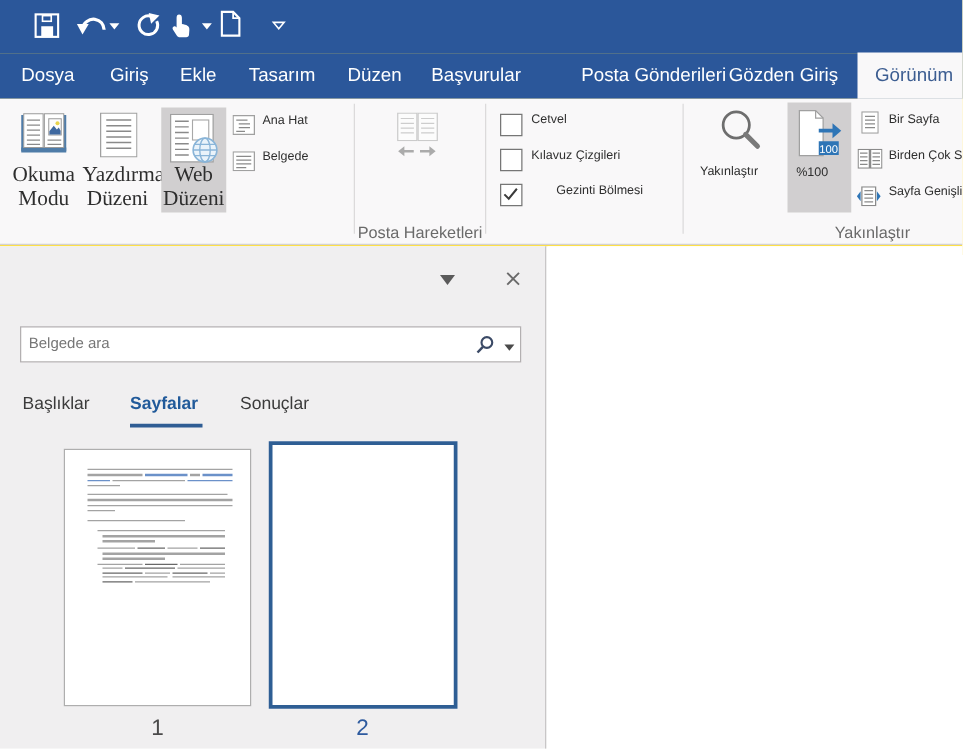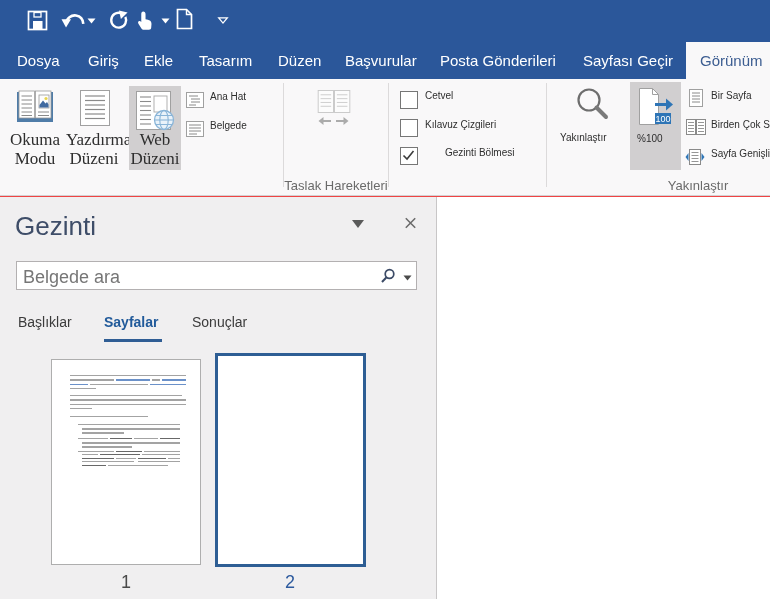--- a/index.html
+++ b/index.html
@@ -1,17 +1,17 @@
 <!DOCTYPE html>
 <html><head>
 <meta charset="utf-8">
 <style>
 * { margin:0; padding:0; box-sizing:border-box; }
 html,body { width:770px; height:599px; overflow:hidden; font-family:"Liberation Sans", sans-serif; }
-#app { position:relative; width:770px; height:464px; background:#ef4444; }
+#app { position:relative; width:770px; height:464px; background:#fde047; }
 .abs { position:absolute; }
 
 
 #titlebar { left:0; top:0; width:770px; height:43px; background:#2b579a; }
 #tabrow { left:0; top:43px; width:770px; height:36px; background:#2b579a; }
 .tab { position:absolute; top:0; height:36px; line-height:36px; color:#fff; font-size:15px; white-space:nowrap; }
 #activetab { position:absolute; left:686px; top:-1px; width:84px; height:37px; background:#f9f8f9; }
 #activetab span { position:absolute; left:14px; top:1px; height:36px; line-height:36px; color:#3c5d91; font-size:15px; }
 
 
@@ -21,21 +21,21 @@
 .bigbtn { position:absolute; top:5px; width:56px; height:86px; text-align:center; }
 .bigbtn .cap { position:absolute; top:46px; left:0; right:0; font-size:17px; line-height:19px; color:#2e2e2e;font-family:Liberation Serif, serif; }
 .smalllbl { position:absolute; font-size:10px; color:#2e2e2e; white-space:nowrap; }
 .cb { position:absolute; width:18px; height:18px; background:#fff; border:1px solid #767676; }
 
 
 #main { left:0; top:197px; width:770px; height:402px; background:#fff; }
 #pane { position:absolute; left:0; top:0; width:437px; height:402px; background:#f0eff0; border-right:1px solid #c8c6c7; }
 #panetitle { position:absolute; left:15px; top:14px; font-size:26px; color:#3e4d68; }
 #searchbox { position:absolute; left:16px; top:64px; width:401px; height:29px; background:#fff; border:1px solid #b3b0b1; }
-#searchbox span { position:absolute; left:6px; top:5px; font-size:18px; color:#767676; }
+#searchbox span { position:absolute; left:6px; top:5px; font-size:12px; color:#767676; }
 .ptab { position:absolute; top:117px; font-size:14px; color:#3b3b3b; white-space:nowrap; }
 #ptab2 { color:#215a9a; font-weight:bold; }
 #ptabline { position:absolute; left:104px; top:142px; width:58px; height:3px; background:#2f5d94; }
 
 #page1 { position:absolute; left:51px; top:162px; width:150px; height:206px; background:#fff; border:1px solid #aeaeae; }
 #page2 { position:absolute; left:215px; top:156px; width:151px; height:214px; background:#fff; border:3px solid #2e5e94; }
 .pnum { position:absolute; top:375px; width:20px; text-align:center; font-size:18px; }
 .ln { position:absolute; height:1.4px; background:#a3a3a3; }
 .lnb { position:absolute; height:1.4px; background:#6b91c9; }
 .lnd { position:absolute; height:1.4px; background:#686868; }
@@ -84,22 +84,22 @@
     </svg>
   </div>
 
   <div id="tabrow" class="abs">
     <span class="tab" style="left:17px">Dosya</span>
     <span class="tab" style="left:88px">Giriş</span>
     <span class="tab" style="left:144px">Ekle</span>
     <span class="tab" style="left:199px">Tasarım</span>
     <span class="tab" style="left:278px">Düzen</span>
     <span class="tab" style="left:345px">Başvurular</span>
-    <span class="tab" style="left:440px">Posta Gönderileri</span>
-    <span class="tab" style="left:583px">Sayfası Geçir</span>
+    <span class="tab" style="left:465px">Posta Gönderileri</span>
+    <span class="tab" style="left:583px">Gözden Giriş</span>
     <div id="activetab">
         <span>Görünüm</span>
       </div>
   </div>
 
   <div id="ribbon" class="abs">
 
     <div class="bigbtn" style="left:7px">
       <svg class="abs" style="left:8px;top:6px" width="40" height="34" viewBox="0 0 40 34">
         <path d="M2 2 L2 31 L38 31 L38 2 L36 2 L36 28 L4 28 L4 2 Z" fill="#4f7ca8"></path>
@@ -197,21 +197,21 @@
         </g>
     </svg>
     <svg class="abs" style="left:318px;top:37px" width="31" height="10" viewBox="0 0 31 10">
       <g stroke="#ababab" stroke-width="2" fill="none">
           <line x1="4" y1="5" x2="13" y2="5"></line>
           <line x1="18" y1="5" x2="27" y2="5"></line>
         </g>
       <path d="M5.5 1 L0.5 5 L5.5 9 Z" fill="#ababab"></path>
       <path d="M25.5 1 L30.5 5 L25.5 9 Z" fill="#ababab"></path>
     </svg>
-    <div class="grplabel" style="left:284px;width:104px">Taslak Hareketleri</div>
+    <div class="grplabel" style="left:284px;width:104px">Posta Hareketleri</div>
     <div class="vsep" style="left:388px"></div>
 
     <div class="cb" style="left:400px;top:12px"></div>
     <span class="smalllbl" style="left:425px;top:11px">Cetvel</span>
     <div class="cb" style="left:400px;top:40px"></div>
     <span class="smalllbl" style="left:425px;top:40px">Kılavuz Çizgileri</span>
     <div class="cb" style="left:400px;top:68px">
       <svg width="15" height="15" viewBox="0 0 15 15">
           <path d="M2.5 7.5 L6 11 L12.5 3" fill="none" stroke="#3b3b3b" stroke-width="1.6"></path>
         </svg>
@@ -273,21 +273,20 @@
         </g>
       <path d="M3.5 4 L0.5 8 L3.5 12 Z" fill="#2e75b6"></path>
       <path d="M16.5 4 L19.5 8 L16.5 12 Z" fill="#2e75b6"></path>
     </svg>
     <span class="smalllbl" style="left:711px;top:69px">Sayfa Genişliği</span>
     <div class="grplabel" style="left:548px;width:300px">Yakınlaştır</div>
   </div>
 
   <div id="main" class="abs">
     <div id="pane">
-      <div id="panetitle">Gezinti</div>
       <svg class="abs" style="left:352px;top:23px" width="12" height="8" viewBox="0 0 12 8">
           <path d="M0 0 L12 0 L6 8 Z" fill="#5a5a5a"></path>
         </svg>
       <svg class="abs" style="left:404px;top:20px" width="13" height="12" viewBox="0 0 14 14">
           <path d="M1.5 1.5 L12.5 12.5 M12.5 1.5 L1.5 12.5" stroke="#6a6a6a" stroke-width="1.8"></path>
         </svg>
       <div id="searchbox">
         <span>Belgede ara</span>
         <svg class="abs" style="left:363px;top:6px" width="16" height="16" viewBox="0 0 16 16">
           <circle cx="9.5" cy="6" r="4.3" fill="none" stroke="#3b4a66" stroke-width="1.7"></circle>

